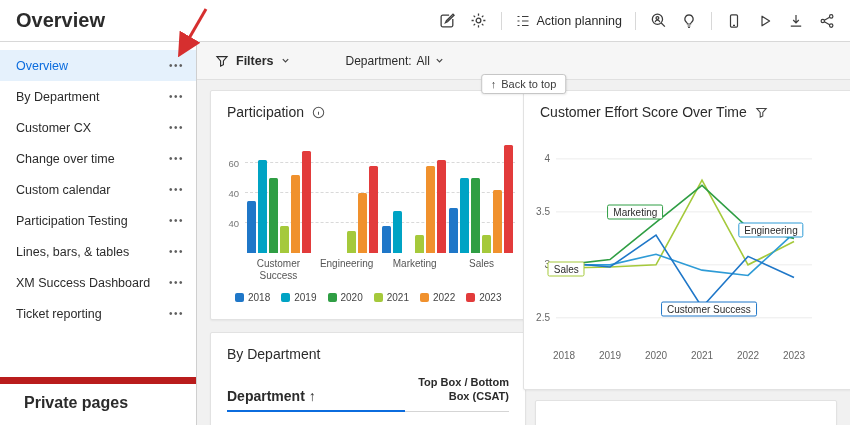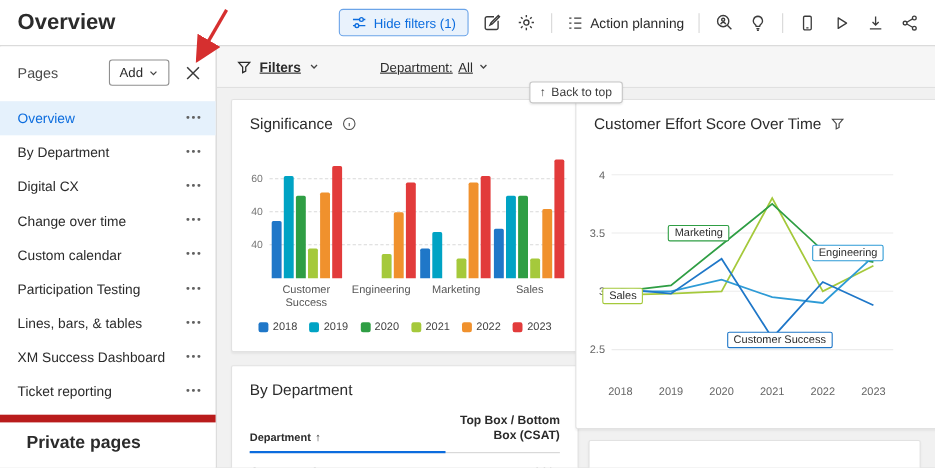--- a/index.html
+++ b/index.html
@@ -58,21 +58,21 @@
   .private-pages {
     position: absolute; left: 0; right: 0; bottom: 0;
     border-top: 7px solid #b91c1c; background: #fff;
     padding: 10px 24px 13px; font-size: 16px; font-weight: 700; color: #2b2b2b;
   }
 
   
   .annotation-arrow { position: absolute; left: 166px; top: 3px; z-index: 50; pointer-events: none; }
 
   
-  .main { position: absolute; top: 42px; left: 197px; width: 653px; height: 383px; background: #f1f1f1; overflow: hidden; text-decoration: underline; }
+  .main { position: absolute; top: 42px; left: 197px; width: 653px; height: 383px; background: #f1f1f1; overflow: hidden; }
   .filter-bar {
     height: 38px; display: flex; align-items: center; padding: 0 18px;
     border-bottom: 1px solid #e0e0e0; background: #f6f6f6;
   }
   .filters-label { display: flex; align-items: center; gap: 7px; font-size: 12.5px; font-weight: 700; color: #2b2b2b; background: none; border: none; }
   .dep-filter { display: flex; align-items: center; gap: 5px; font-size: 12px; color: #2b2b2b; margin-left: 56px; background: none; border: none; }
   .back-to-top {
     position: absolute; top: 32px; left: 50%; transform: translateX(-50%);
     display: flex; align-items: center; gap: 5px;
     background: #fff; border: 1px solid #c6c6c6; border-radius: 3px;
@@ -96,21 +96,21 @@
   .bar { width: 9px; border-radius: 1.5px 1.5px 0 0; }
   .glabels { display: flex; margin: 5px 10px 0 34px; }
   .glabel { flex: 1; text-align: center; font-size: 10px; color: #555; line-height: 1.15; padding: 0 8px; }
   .legend { display: flex; gap: 11px; margin: 11px 0 0 24px; font-size: 10px; color: #444; }
   .legend-item { display: flex; align-items: center; gap: 4px; cursor: pointer; }
   .swatch { width: 9px; height: 9px; border-radius: 2px; }
 
   
   .by-department-card { left: 13px; top: 290px; width: 316px; height: 140px; }
   .table-header { display: flex; align-items: flex-end; margin: 8px 16px 0; padding-bottom: 7px; position: relative; border-bottom: 1px solid #d5d5d5; }
-  .th-dept { flex: 1; font-size: 10px; font-weight: 700; color: #2b2b2b; display: flex; gap: 4px; align-items: center; }
+  .th-dept { flex: 1; font-size: 14px; font-weight: 700; color: #2b2b2b; display: flex; gap: 4px; align-items: center; }
   .th-box { width: 112px; text-align: right; font-size: 11px; font-weight: 700; color: #2b2b2b; line-height: 1.3; }
   .sort-underline { position: absolute; left: 0; bottom: -1px; width: 63%; height: 2px; background: #0b6cde; }
   .t-row { display: flex; align-items: center; margin: 0 16px; padding: 11px 0; font-size: 12px; color: #2b2b2b; }
   .t-dept { flex: 1; }
   .t-val { width: 112px; text-align: right; }
 
   
   .ces-card { left: 326px; top: 48px; width: 350px; height: 300px; }
   .line-chart-wrap { position: relative; margin: 2px 4px 0 6px; }
   .series-label {
@@ -120,30 +120,20 @@
   }
 
   .bottom-card { left: 338px; top: 358px; width: 302px; height: 60px; }
 </style>
 </head>
 <body>
 
 <div class="app-header">
   <div class="app-title">Overview</div>
   <div class="header-actions">
-    <button class="hide-filters-btn">
-      <span>
-        <svg width="15" height="15" viewBox="0 0 16 16" fill="none" stroke="#0b6cde" stroke-width="1.3">
-            <path d="M2 5h12M2 11h12"></path>
-            <circle cx="10.2" cy="5" r="1.8" fill="#e9f2fc"></circle>
-            <circle cx="5.8" cy="11" r="1.8" fill="#e9f2fc"></circle>
-          </svg>
-      </span>
-      <span>Hide filters (1)</span>
-    </button>
     <button class="icon-btn">
       <svg width="17" height="17" viewBox="0 0 16 16" fill="none" stroke="#3c3c3c" stroke-width="1.2">
           <path d="M9.5 3H3.5A1.5 1.5 0 0 0 2 4.5v8A1.5 1.5 0 0 0 3.5 14h8A1.5 1.5 0 0 0 13 12.5V6.5"></path>
           <path d="M13.2 2l1 1-6.2 6.2-1.9.9.9-1.9z"></path>
         </svg>
     </button>
     <button class="icon-btn">
       <svg width="17" height="17" viewBox="0 0 16 16" fill="none" stroke="#3c3c3c" stroke-width="1.2">
           <circle cx="8" cy="8" r="2.2"></circle>
           <path d="M8 1.5v2M8 12.5v2M1.5 8h2M12.5 8h2M3.4 3.4l1.4 1.4M11.2 11.2l1.4 1.4M12.6 3.4l-1.4 1.4M4.8 11.2l-1.4 1.4"></path>
@@ -195,47 +185,31 @@
           <circle cx="12.2" cy="3.4" r="1.7"></circle>
           <circle cx="3.8" cy="8" r="1.7"></circle>
           <circle cx="12.2" cy="12.6" r="1.7"></circle>
           <path d="M5.4 7.2l5.2-3M5.4 8.8l5.2 3"></path>
         </svg>
     </button>
   </div>
 </div>
 
 <div class="sidebar">
-  <div class="pages-header">
-    <span class="pages-title">Pages</span>
-    <button class="add-btn">
-      <span>Add</span>
-      <span>
-        <svg width="9" height="9" viewBox="0 0 10 10" fill="none" stroke="#444" stroke-width="1.3">
-            <path d="M2 3.5l3 3 3-3"></path>
-          </svg>
-      </span>
-    </button>
-    <button class="unpin-btn">
-      <svg width="15" height="15" viewBox="0 0 14 14" fill="none" stroke="#3c3c3c" stroke-width="1.3">
-          <path d="M2 2l10 10M12 2L2 12"></path>
-        </svg>
-    </button>
-  </div>
   <div class="page-list">
       <div class="page-item selected">
         <span>Overview</span>
         <span class="dots">•••</span>
       </div>
       <div class="page-item">
         <span>By Department</span>
         <span class="dots">•••</span>
       </div>
       <div class="page-item">
-        <span>Digital CX</span>
+        <span>Customer CX</span>
         <span class="dots">•••</span>
       </div>
       <div class="page-item">
         <span>Change over time</span>
         <span class="dots">•••</span>
       </div>
       <div class="page-item">
         <span>Custom calendar</span>
         <span class="dots">•••</span>
       </div>
@@ -294,21 +268,21 @@
     </button>
   </div>
 
   <button class="back-to-top">
     <span>↑</span>
     <span>Back to top</span>
   </button>
 
   <div class="card participation-card">
     <div class="card-title-row">
-      <span>Significance</span>
+      <span>Participation</span>
       <span>
         <svg width="13" height="13" viewBox="0 0 14 14" fill="none" stroke="#555" stroke-width="1.1">
             <circle cx="7" cy="7" r="5.6"></circle>
             <path d="M7 6.3v3.1M7 4.2v.2"></path>
           </svg>
       </span>
     </div>
     <div class="bar-plot">
         <div class="gridline" style="bottom: 29.8667px;"></div>
         <div class="ytick" style="bottom: 29.8667px;">40</div>

